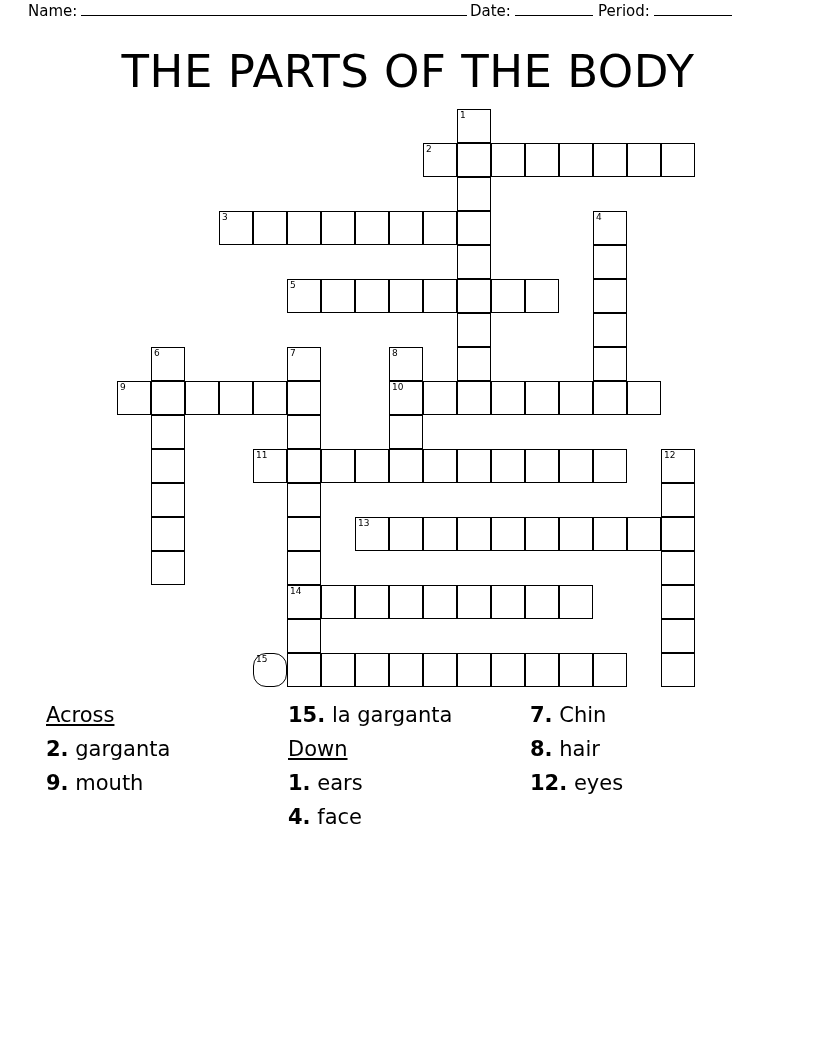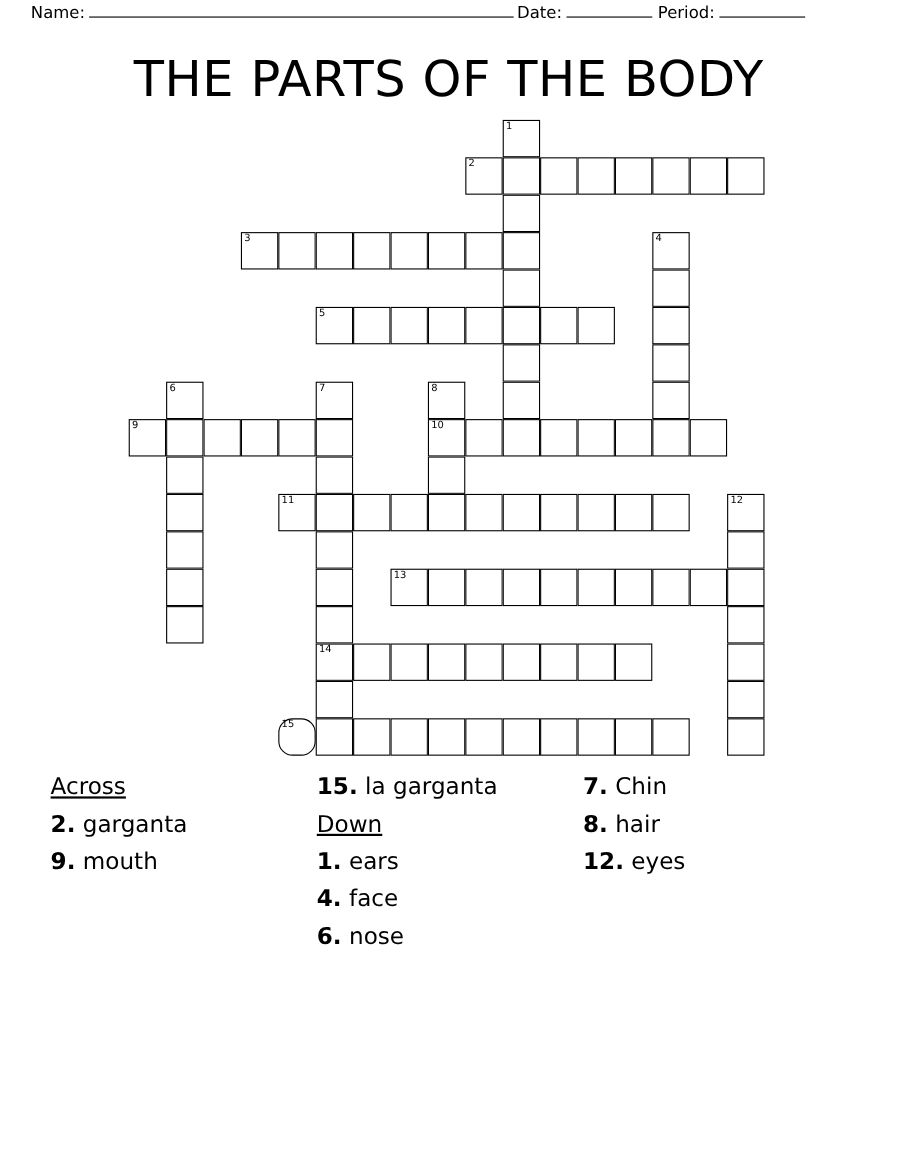--- a/index.html
+++ b/index.html
@@ -293,21 +293,20 @@
     <div class="col col1" id="clue-col-1">
         <div class="heading">Across</div>
         <div class="clue"><span class="n">2.</span><span> garganta</span></div>
         <div class="clue"><span class="n">9.</span><span> mouth</span></div>
       </div>
     <div class="col col2" id="clue-col-2">
         <div class="clue"><span class="n">15.</span><span> la garganta</span></div>
         <div class="heading">Down</div>
         <div class="clue"><span class="n">1.</span><span> ears</span></div>
         <div class="clue"><span class="n">4.</span><span> face</span></div>
-        <div class="clue"><span class="n">6.</span><span> nose</span></div>
       </div>
     <div class="col col3" id="clue-col-3">
         <div class="clue"><span class="n">7.</span><span> Chin</span></div>
         <div class="clue"><span class="n">8.</span><span> hair</span></div>
         <div class="clue"><span class="n">12.</span><span> eyes</span></div>
       </div>
   </div>
 
 </div>
 

